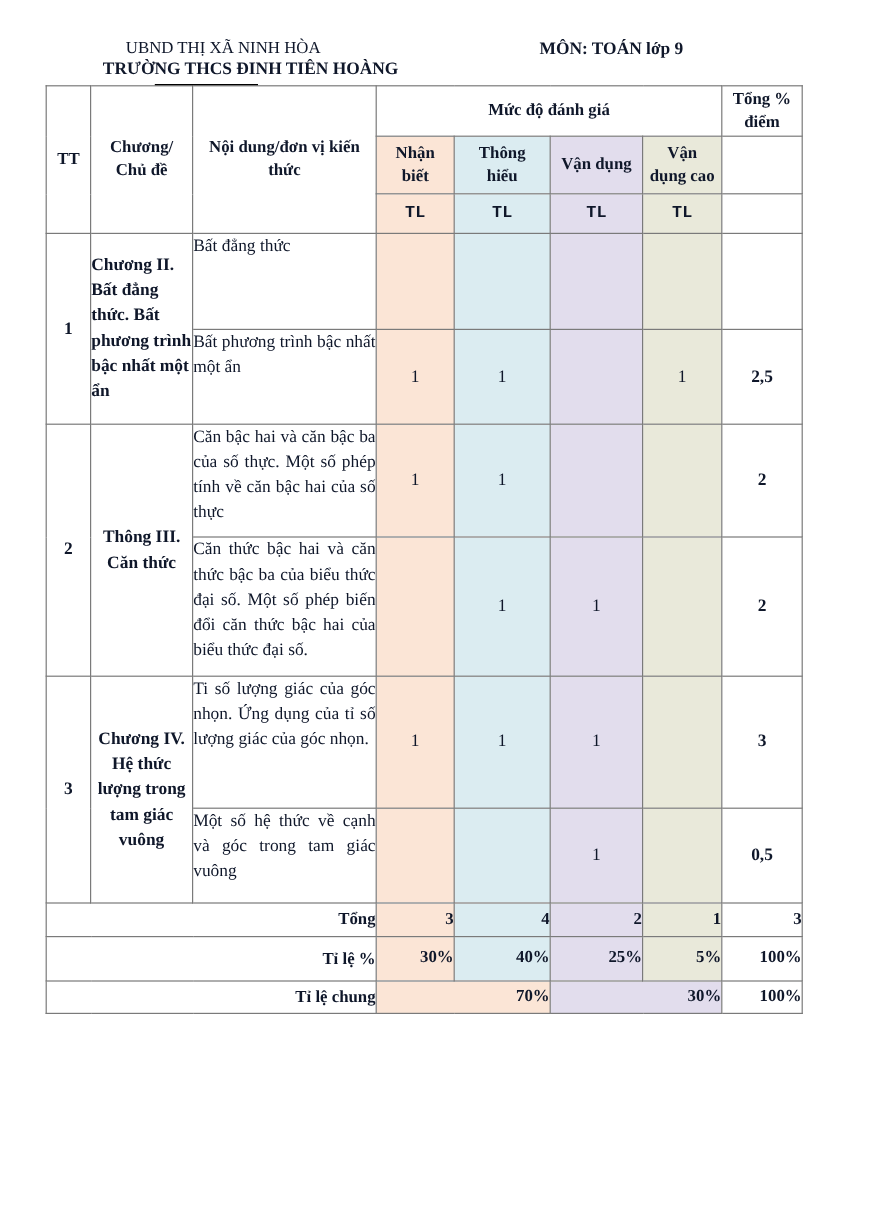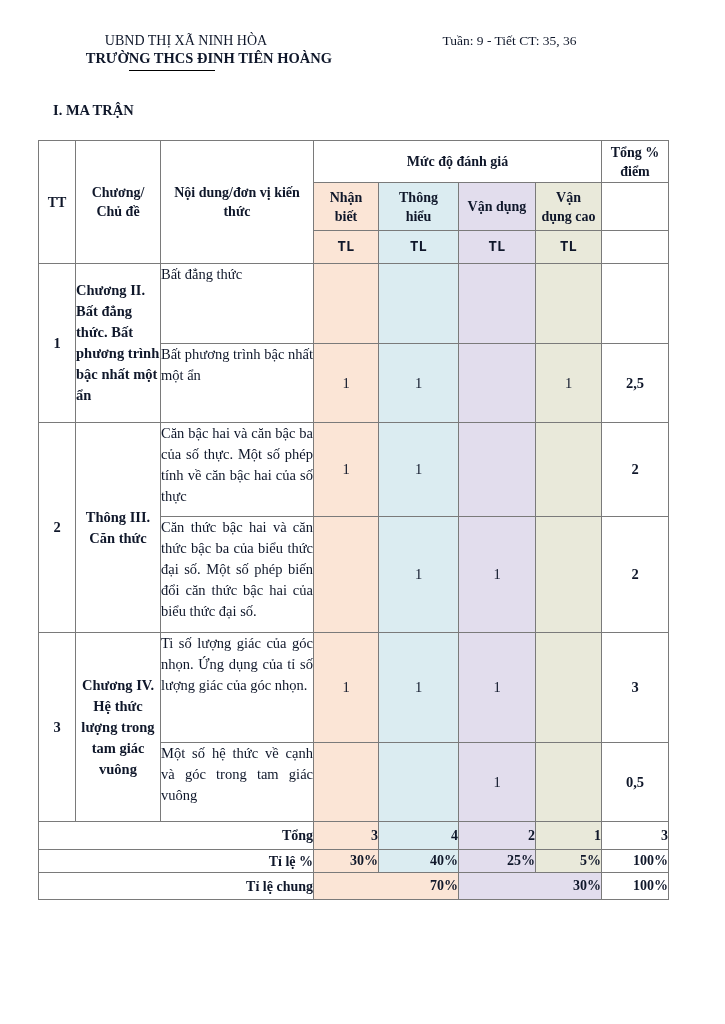--- a/index.html
+++ b/index.html
@@ -44,40 +44,39 @@
   }
   .chapter.left{text-align:left;}
   .c-nb{background:var(--col-nb,#fbe5d6);}
   .c-th{background:var(--col-th,#dbecf1);}
   .c-vd{background:var(--col-vd,#e2dded);}
   .c-vdc{background:var(--col-vdc,#e9e9da);}
   .rh1{height:42px;}.rh2{height:48px;}.rh3{height:33px;font-family:Liberation Mono, monospace;}
   .r1a{height:80px;}.r1b{height:79px;}
   .r2a{height:94px;}.r2b{height:116px;}
   .r3a{height:110px;}.r3b{height:79px;}
-  .rf1{height:28px;}.rf2{height:23px;}.rf3{height:27px;}
+  .rf1{height:28px;}.rf2{height:37px;}.rf3{height:27px;}
   .rf1 td,.rf2 td,.rf3 td{font-size:14px;text-align:right;}
 </style>
 </head>
 <body>
 
 <div class="page">
 
   <div class="doc-header">
     <div class="dh-left">
       <div class="dh-line1">UBND THỊ XÃ NINH HÒA</div>
       <div class="dh-line2">TRƯỜNG THCS ĐINH TIÊN HOÀNG</div>
       <hr class="dh-rule">
     </div>
     <div class="dh-right">
-      <div class="dh-r3">Tuần: 9 - Tiết CT: 35, 36</div>
+      <div class="dh-r2">MÔN: TOÁN lớp 9</div>
     </div>
   </div>
 
-  <div class="section-title">I. MA TRẬN</div>
 
   <table class="matrix">
     <colgroup>
       <col style="width:37px">
         <col style="width:85px">
         <col style="width:153px">
       <col style="width:65px">
         <col style="width:80px">
         <col style="width:77px">
       <col style="width:66px">

